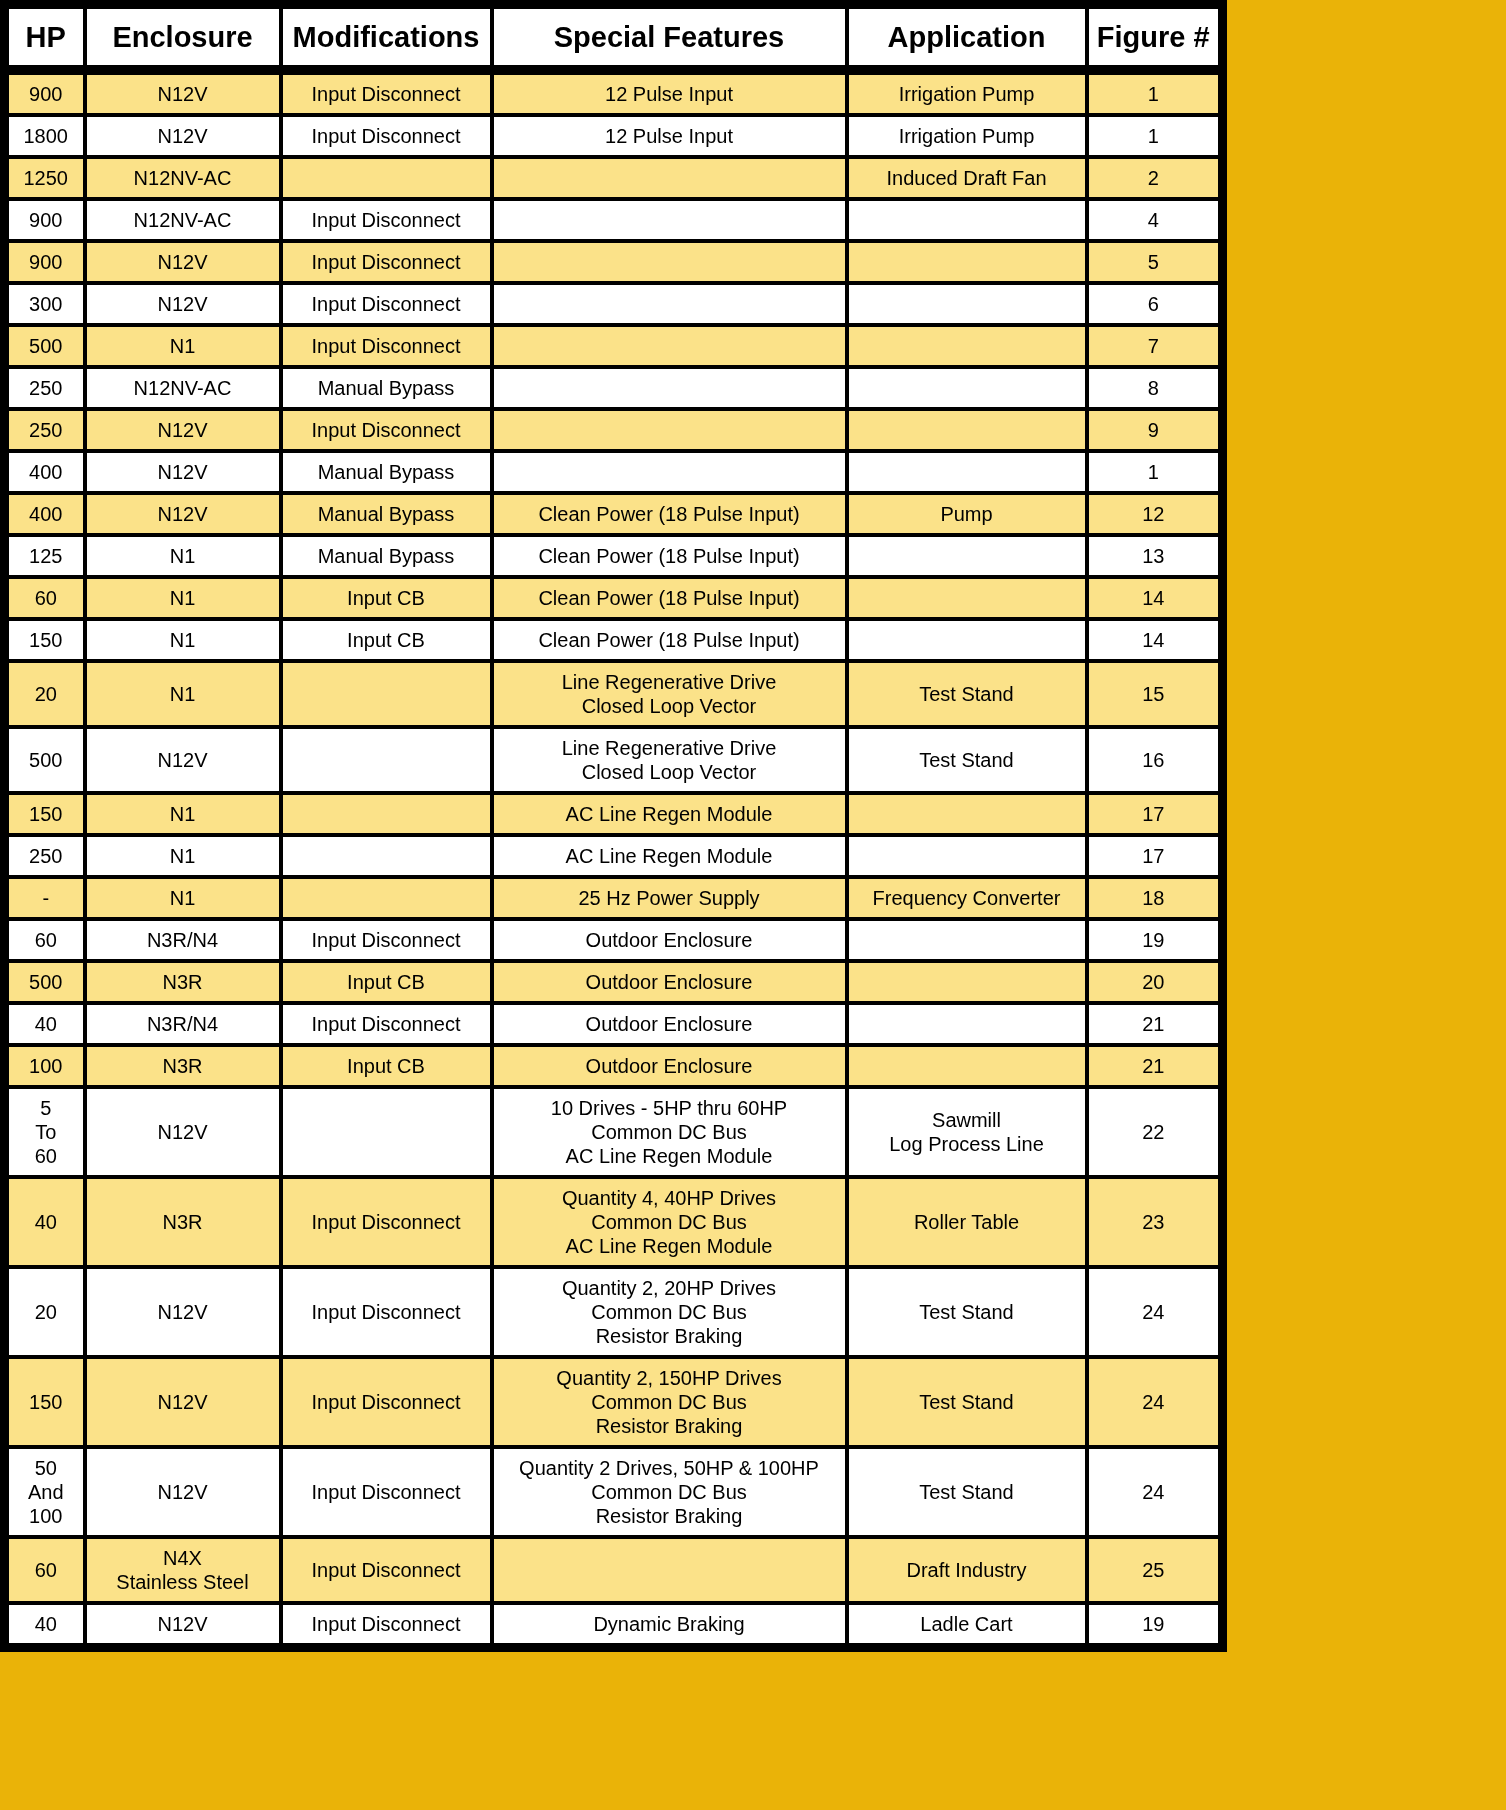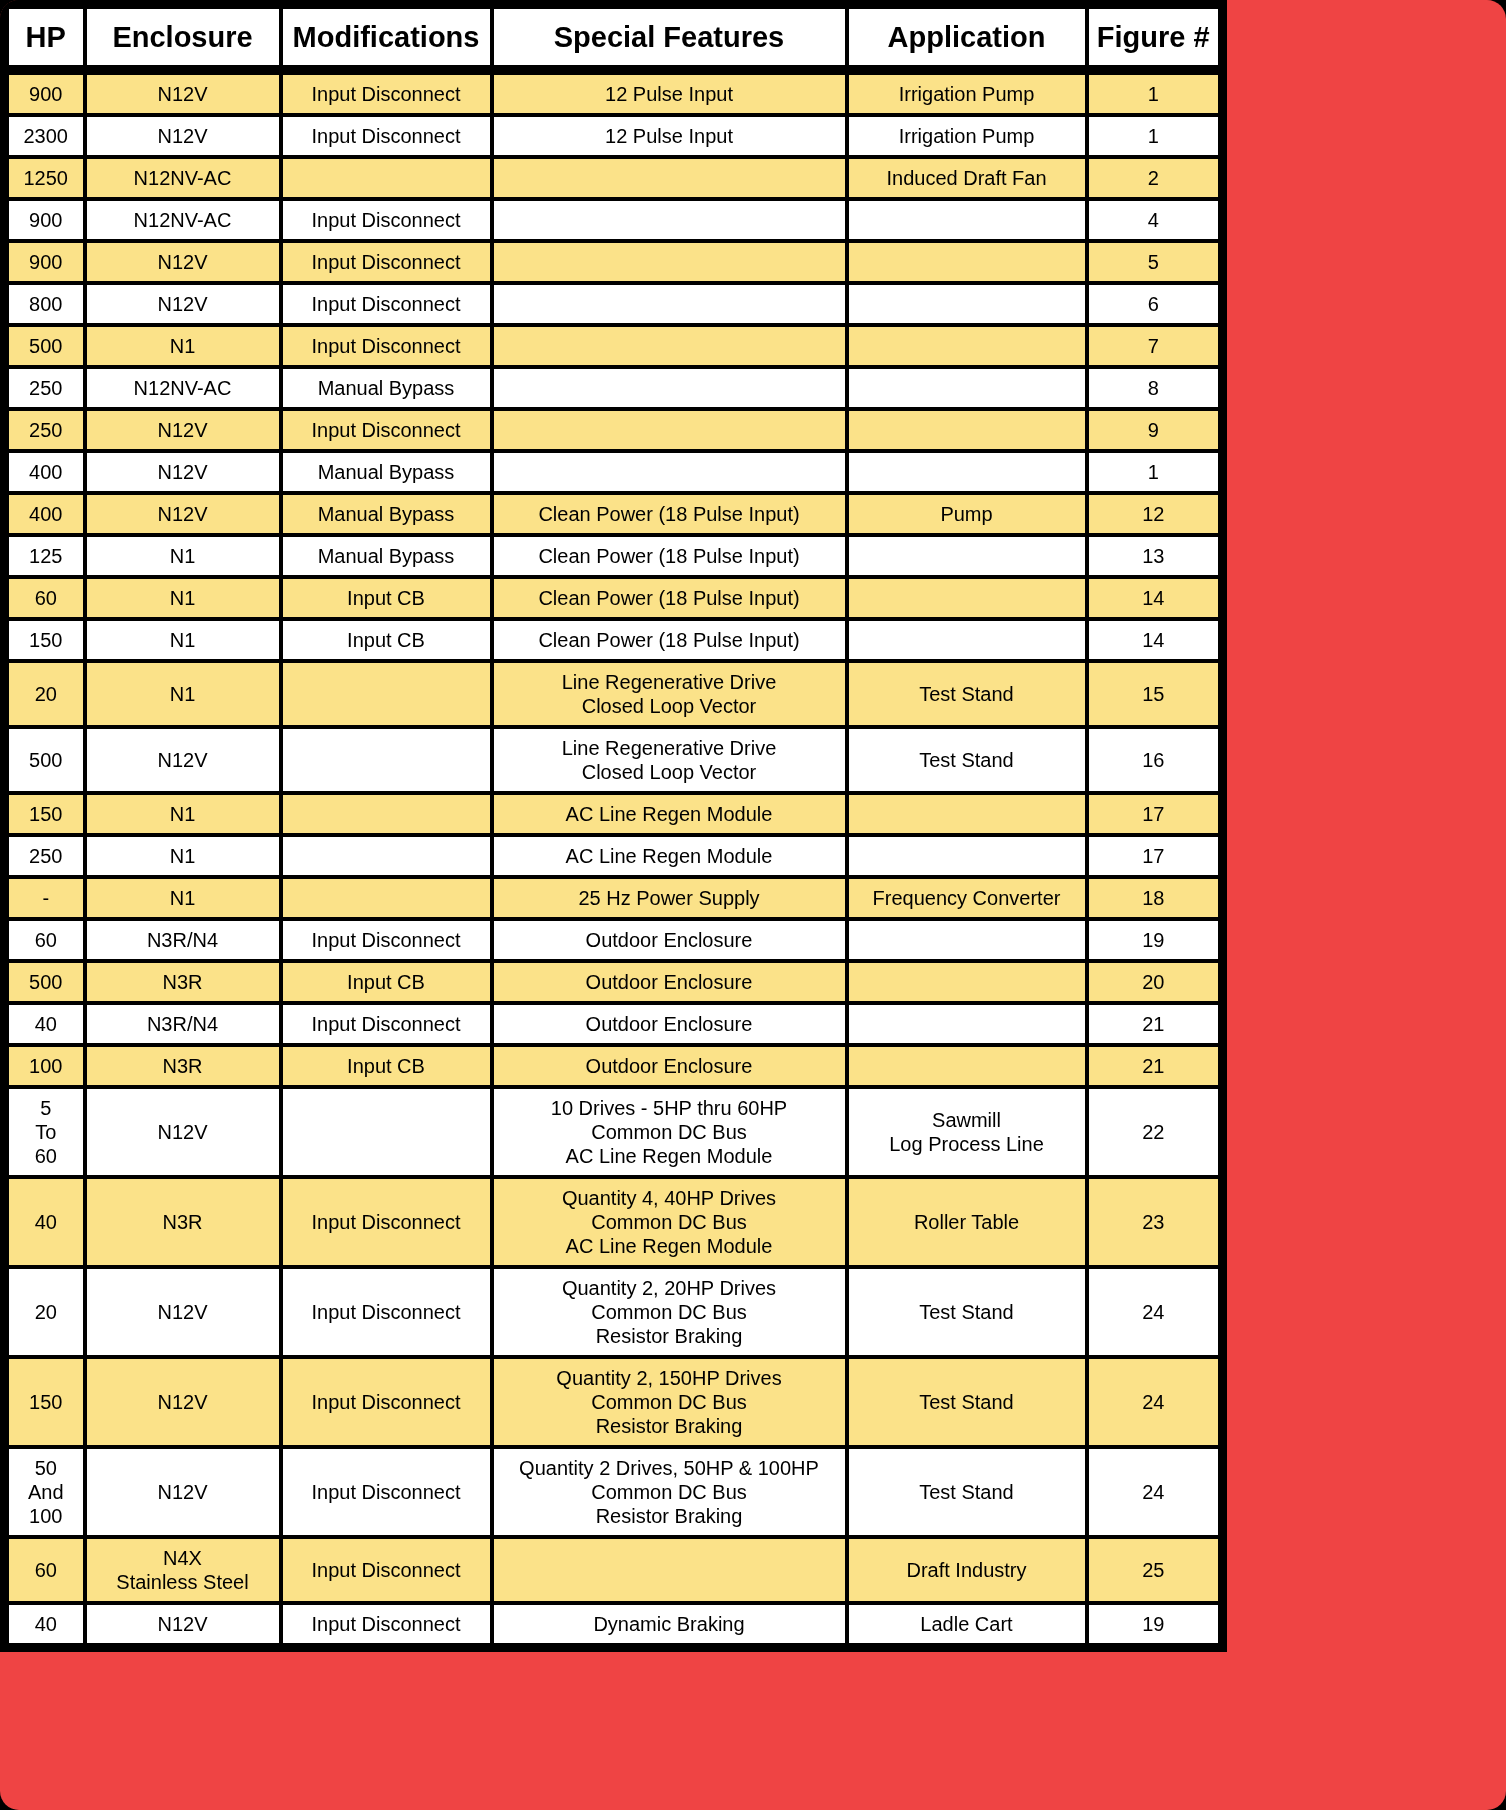--- a/index.html
+++ b/index.html
@@ -4,24 +4,23 @@
 <style>
   html, body {
     margin: 0;
     padding: 0;
     background: #000000;
   }
   .canvas {
     position: relative;
     width: 1506px;
     height: 1810px;
-    background: #ef4444;
+    background: #eab308;
     overflow: hidden;
     font-family: "Liberation Sans", sans-serif;
-    border-radius: 19px;
   }
   table.spec-table {
     position: absolute;
     top: 0;
     left: 0;
     width: 1227px;
     border-collapse: collapse;
     table-layout: fixed;
     border: 9px solid #000000;
     background: #000000;
@@ -84,21 +83,21 @@
     <tbody>
         <tr>
           <td>900</td>
           <td>N12V</td>
           <td>Input Disconnect</td>
           <td>12 Pulse Input</td>
           <td>Irrigation Pump</td>
           <td>1</td>
         </tr>
         <tr>
-          <td>2300</td>
+          <td>1800</td>
           <td>N12V</td>
           <td>Input Disconnect</td>
           <td>12 Pulse Input</td>
           <td>Irrigation Pump</td>
           <td>1</td>
         </tr>
         <tr>
           <td>1250</td>
           <td>N12NV-AC</td>
           <td></td>
@@ -116,21 +115,21 @@
         </tr>
         <tr>
           <td>900</td>
           <td>N12V</td>
           <td>Input Disconnect</td>
           <td></td>
           <td></td>
           <td>5</td>
         </tr>
         <tr>
-          <td>800</td>
+          <td>300</td>
           <td>N12V</td>
           <td>Input Disconnect</td>
           <td></td>
           <td></td>
           <td>6</td>
         </tr>
         <tr>
           <td>500</td>
           <td>N1</td>
           <td>Input Disconnect</td>

